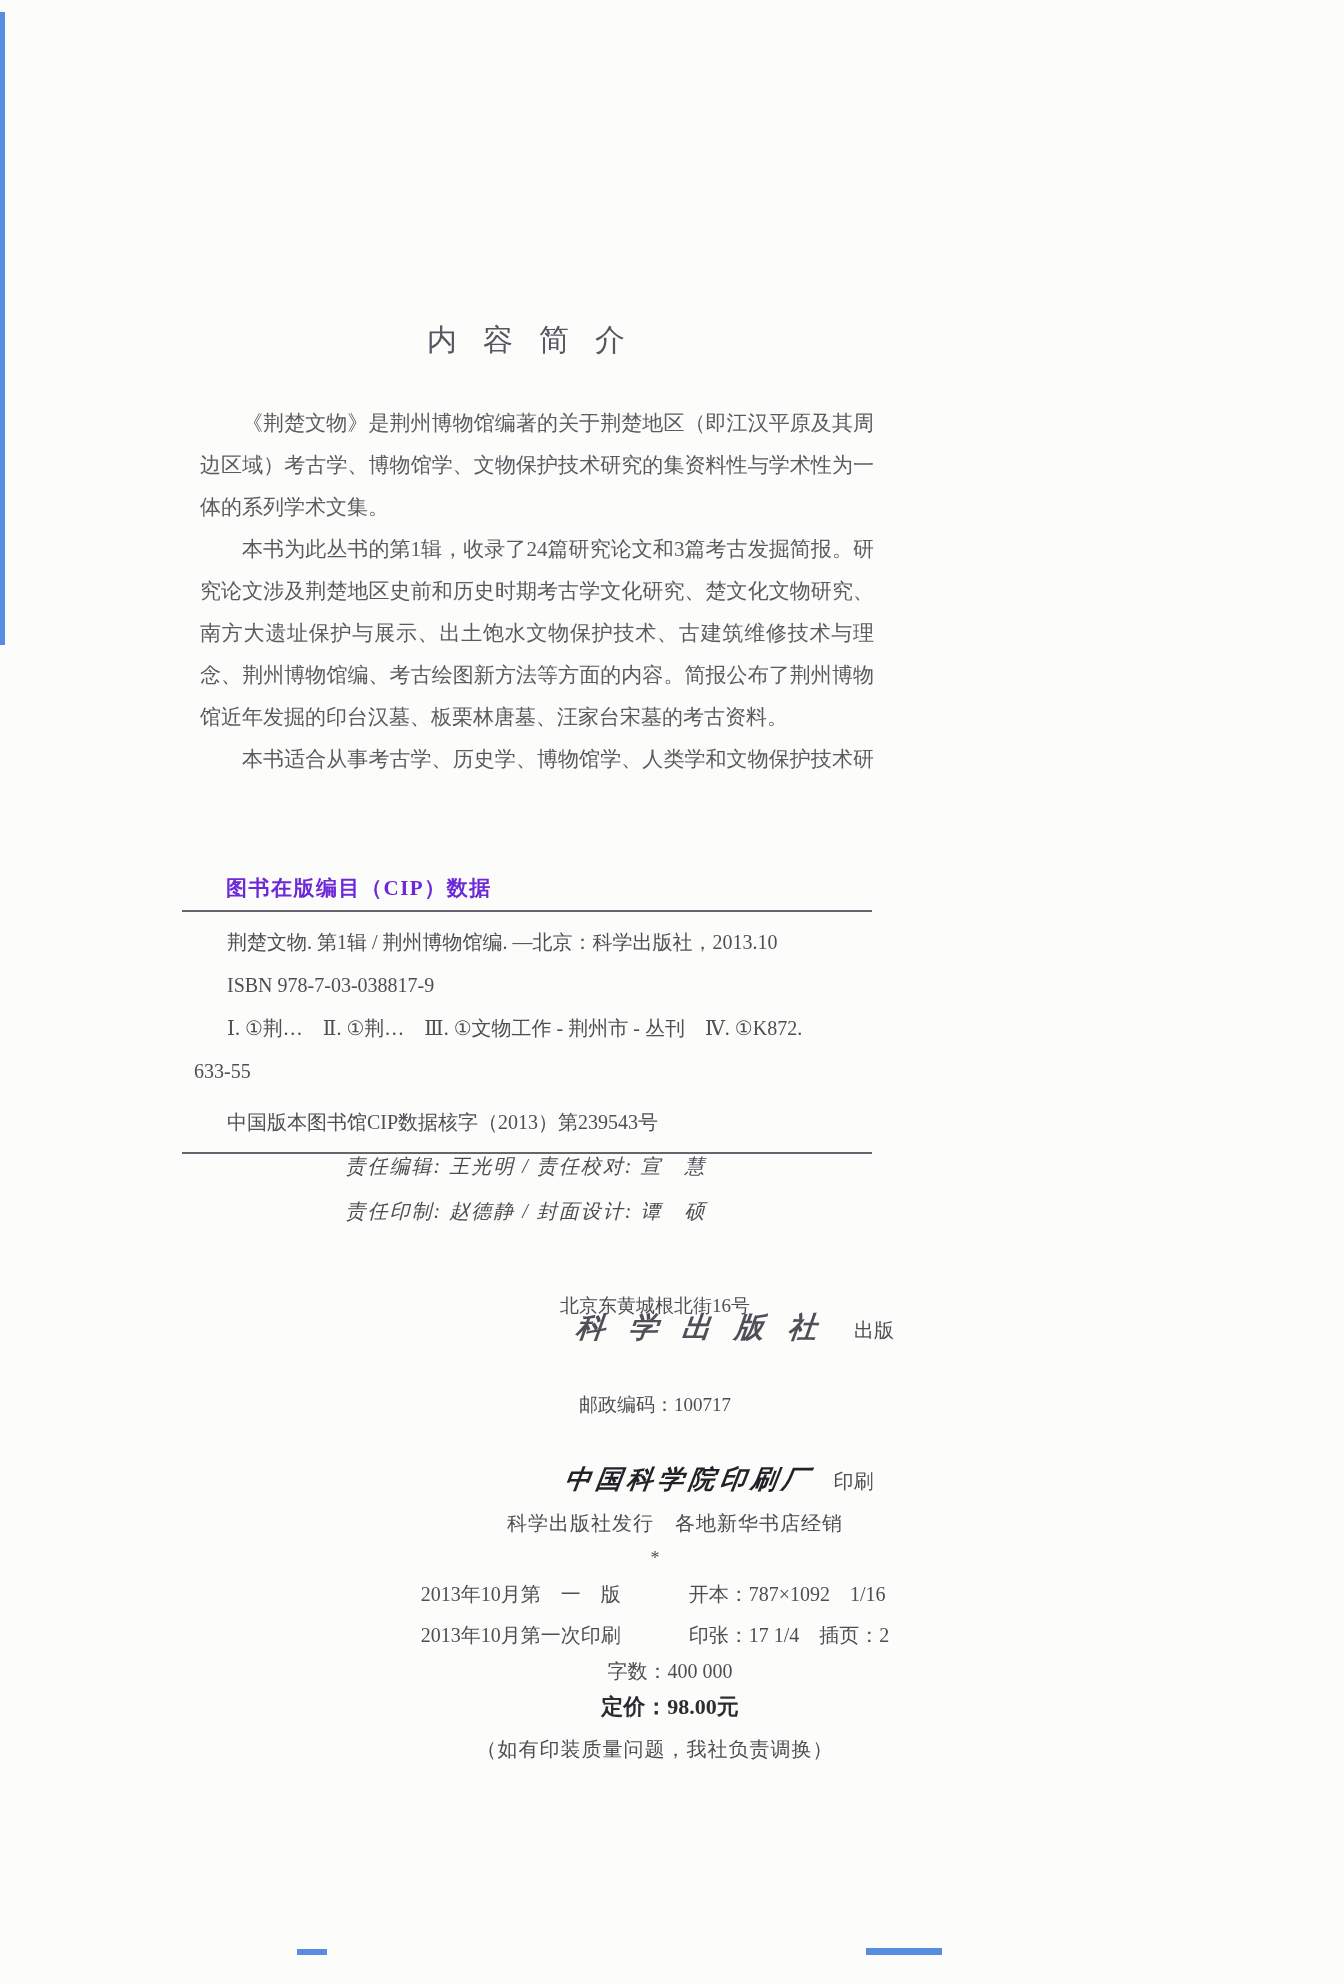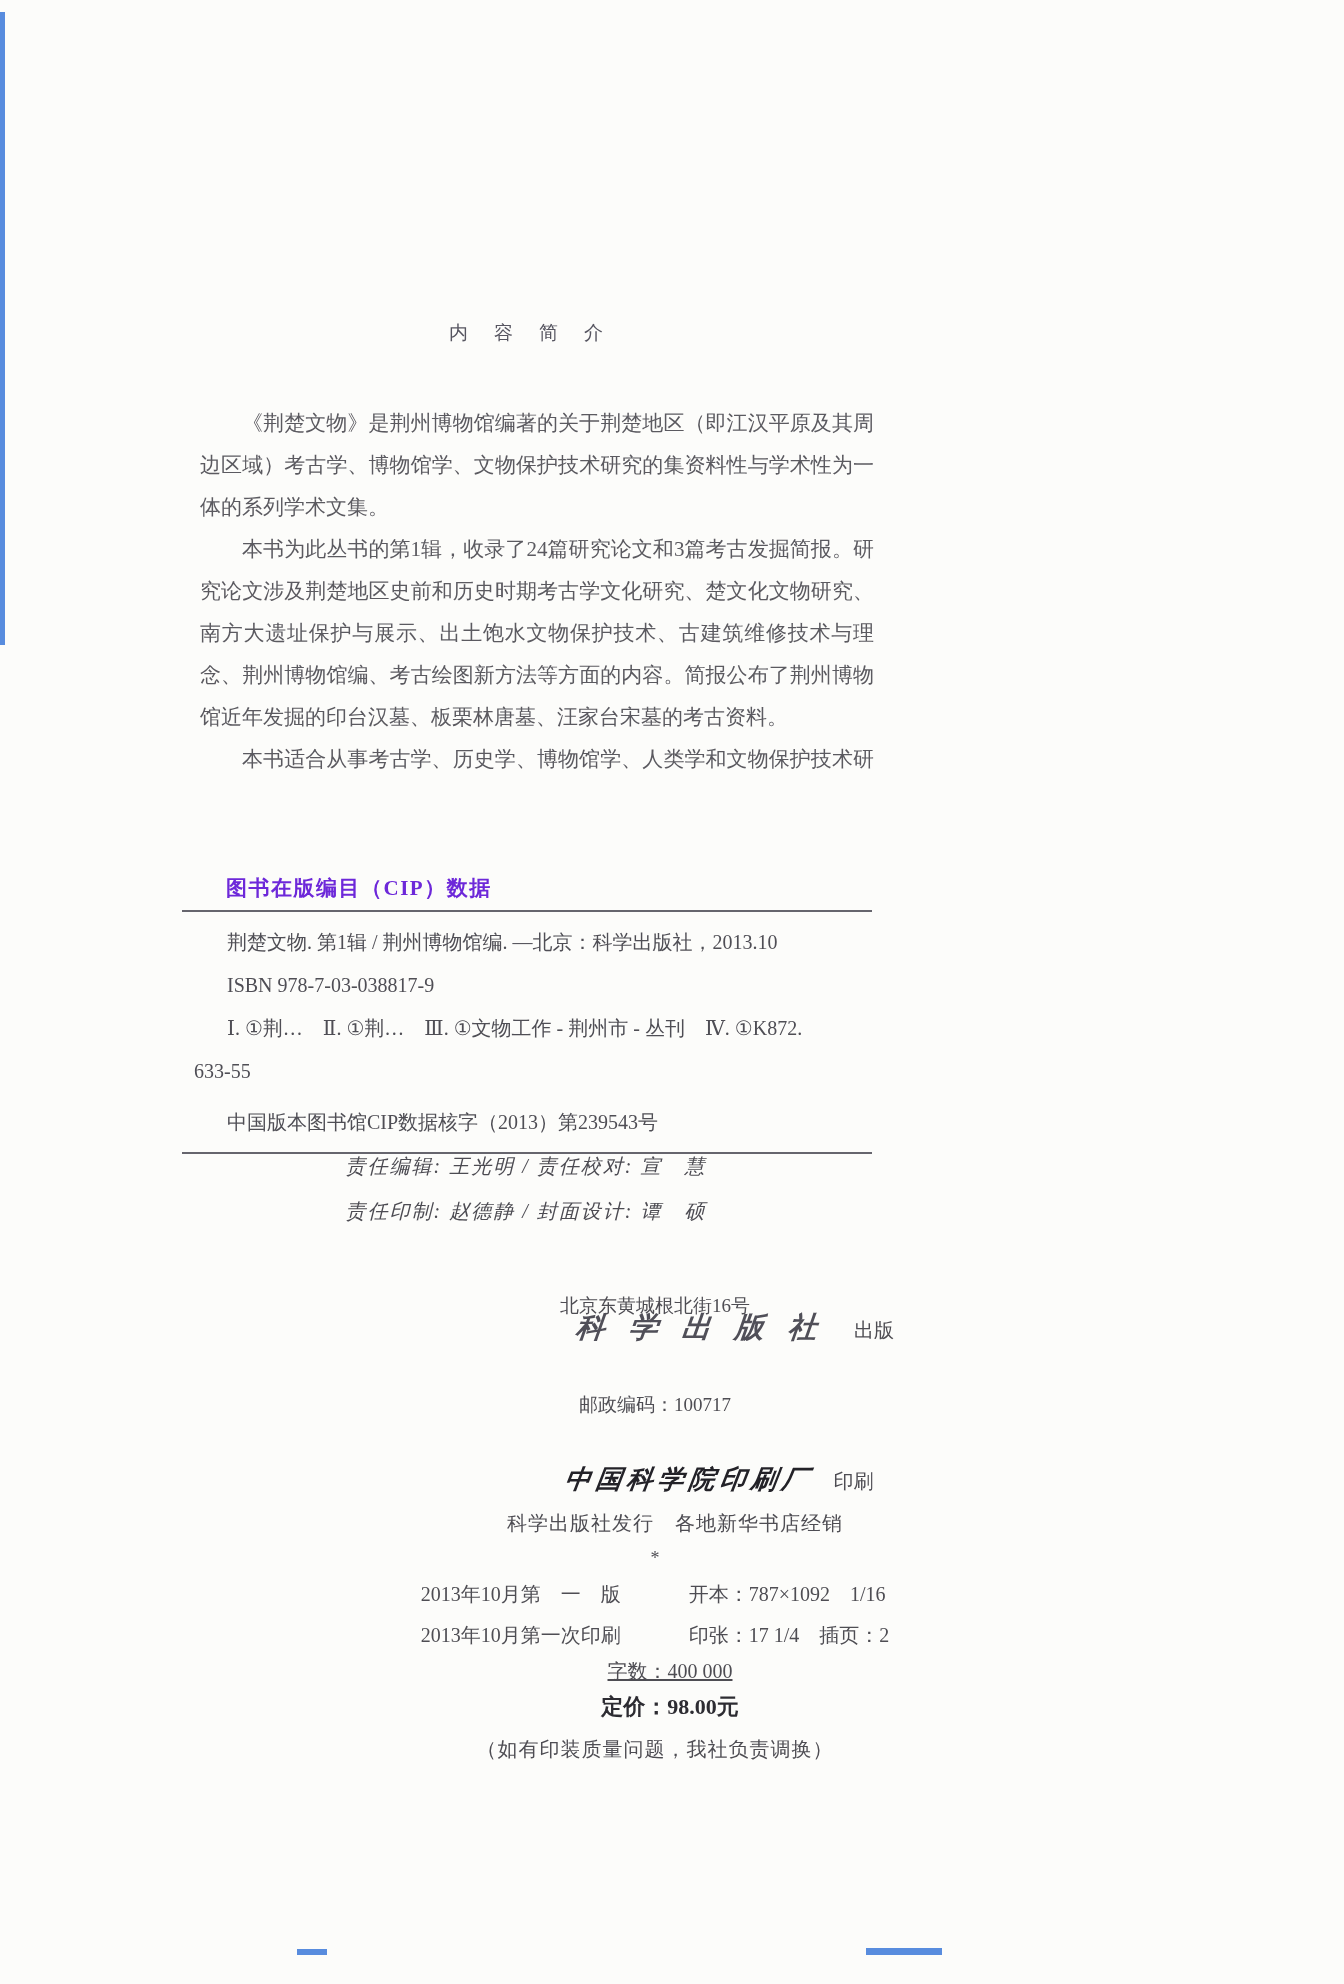--- a/index.html
+++ b/index.html
@@ -11,21 +11,21 @@
     color:#5b5a60;
     overflow:hidden;
   }
   
   .scan-left{position:absolute;left:0;top:12px;width:5px;height:633px;background:#3b78d8;opacity:.85;}
   .scan-dash1{position:absolute;left:297px;top:1949px;width:30px;height:6px;background:#3b78d8;opacity:.85;}
   .scan-dash2{position:absolute;left:866px;top:1948px;width:76px;height:7px;background:#3b78d8;opacity:.85;}
   
   .page-title{
     position:absolute;top:320px;left:180px;width:692px;
-    text-align:center;font-size:19px;color:#565560;
+    text-align:center;font-size:30px;color:#565560;
     letter-spacing:26px;text-indent:26px;font-weight:500;
   }
   
   .intro{position:absolute;top:402px;left:200px;width:674px;font-size:21px;line-height:42px;color:#5b5a60;}
   .intro div{height:42px;}
   .j{text-align:justify;text-align-last:justify;}
   .ind{padding-left:42px;}
   
   .cip-header{
     position:absolute;top:874px;left:226px;
@@ -62,21 +62,21 @@
     display:inline-block;
   }
   .printer-suffix{font-size:20px;margin-left:16px;}
   .distribution{top:1510px;font-size:20px;text-indent:40px;letter-spacing:1px;}
   .star{top:1548px;font-size:18px;color:#4e4d53;}
   .colophon-grid-wrap{position:absolute;left:180px;width:950px;top:1574px;text-align:center;}
   .colophon-grid{
     display:inline-grid;grid-template-columns:268px auto;
     font-size:20px;line-height:41px;color:#4e4d53;text-align:left;
   }
-  .word-count{top:1658px;font-size:20px;text-indent:30px;text-decoration:underline;}
+  .word-count{top:1658px;font-size:20px;text-indent:30px;}
   .price{top:1692px;font-size:22px;font-weight:bold;color:#2d2c32;text-indent:30px;}
   .exchange{top:1736px;font-size:20px;letter-spacing:1px;}
 </style>
 </head>
 <body>
 
 <div id="page">
 
   <div class="scan-left"></div>
   <div class="scan-dash1"></div>

